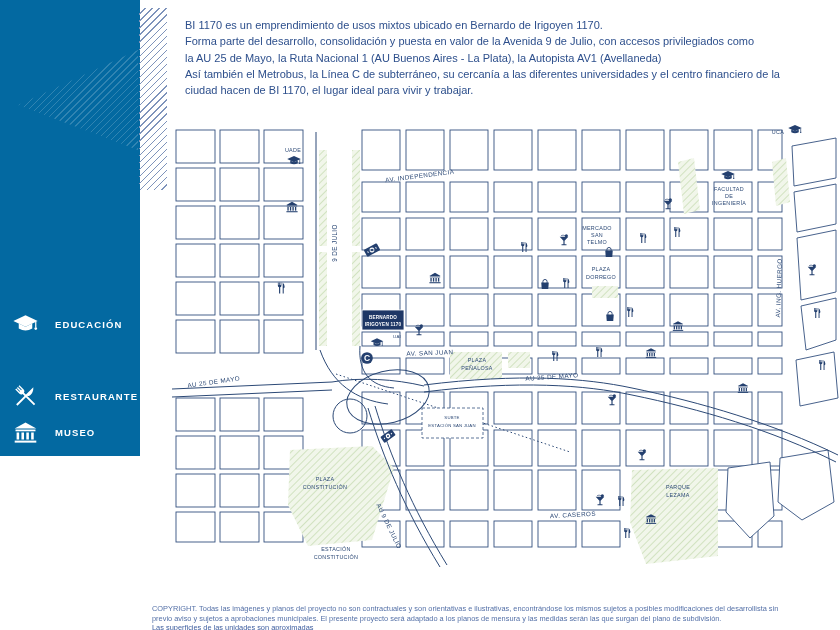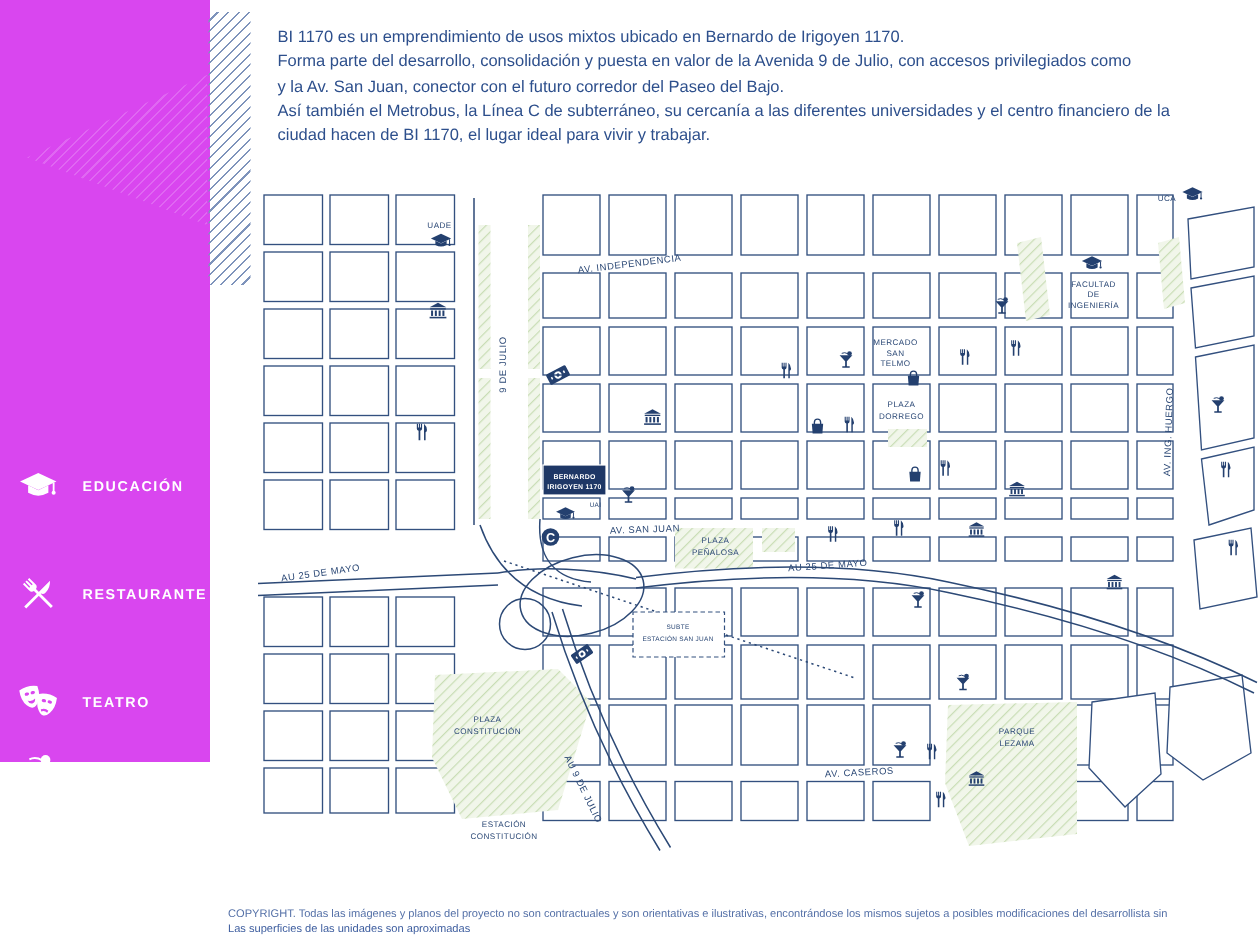--- a/index.html
+++ b/index.html
@@ -1,18 +1,18 @@
 <!DOCTYPE html>
 <html><head>
 <meta charset="utf-8">
 <style>
   html,body{margin:0;padding:0;background:#fff;}
   #stage{position:relative;width:840px;height:630px;overflow:hidden;background:#fff;
          font-family:"Liberation Sans",sans-serif;}
-  .sidebar{position:absolute;left:0;top:0;width:140px;height:508px;background:#d946ef;}
+  .sidebar{position:absolute;left:0;top:0;width:140px;height:456px;background:#0369a1;}
   .sidebar-hatch{position:absolute;left:18px;top:50px;width:120px;height:100px;
     background:repeating-linear-gradient(135deg,transparent 0 4px,rgba(255,255,255,.18) 4px 5px);
     clip-path:polygon(100% 0,100% 100%,0 55%);}
   .page-hatch{position:absolute;left:139px;top:8px;width:28px;height:182px;
     background:repeating-linear-gradient(135deg,transparent 0 4px,#7e93bb 4px 5px);}
   .legend-item{position:absolute;left:12px;height:30px;display:flex;align-items:center;color:#fff;}
   .legend-item svg{width:27px;height:27px;flex:0 0 27px;color:#fff;}
   .legend-item span{margin-left:16px;font-size:9.5px;font-weight:bold;letter-spacing:1.1px;}
   .intro{position:absolute;left:185px;top:17px;color:#2d4f8c;font-size:11px;line-height:16.3px;
          white-space:nowrap;}
@@ -43,40 +43,46 @@
           <use href="#i-cap"></use>
         </svg>
       <span>EDUCACIÓN</span>
     </div>
     <div class="legend-item" style="top:381px">
       <svg viewBox="0 0 20 20">
           <use href="#i-restx"></use>
         </svg>
       <span>RESTAURANTE</span>
     </div>
+    <div class="legend-item" style="top:417px">
+      <svg viewBox="0 0 20 20">
+          <use href="#i-museum"></use>
+        </svg>
+      <span>MUSEO</span>
+    </div>
     <div class="legend-item" style="top:453px">
       <svg viewBox="0 0 20 20">
           <use href="#i-masks"></use>
         </svg>
       <span>TEATRO</span>
     </div>
     <div class="legend-item" style="top:500px">
       <svg viewBox="0 0 20 20">
           <use href="#i-bar"></use>
         </svg>
       <span>BAR</span>
     </div>
   </div>
 
   <div class="page-hatch"></div>
 
   <div class="intro">
     <div>BI 1170  es un emprendimiento de usos mixtos ubicado en Bernardo de Irigoyen 1170.</div>
     <div>Forma parte del desarrollo, consolidación y puesta en valor de la Avenida 9 de Julio, con accesos privilegiados como</div>
-    <div>y la Av. San Juan, conector con el futuro corredor del Paseo del Bajo.</div>
+    <div>la AU 25 de Mayo, la Ruta Nacional 1 (AU Buenos Aires - La Plata), la Autopista AV1 (Avellaneda)</div>
     <div>Así también el Metrobus, la Línea C de subterráneo, su cercanía a las diferentes universidades y el centro financiero de la</div>
     <div>ciudad hacen de BI 1170, el lugar ideal para vivir y trabajar.</div>
   </div>
 
   <svg id="map-svg" width="690" height="475" viewBox="150 110 690 475">
     <defs>
       <pattern id="ghatch" width="5" height="5" patternUnits="userSpaceOnUse" patternTransform="rotate(45)">
         <rect width="5" height="5" fill="#f1f6ea"></rect>
         <line x1="0" y1="0" x2="0" y2="5" stroke="#c9ddb5" stroke-width="1.6"></line>
       </pattern>
@@ -375,16 +381,17 @@
         <text x="729" y="205" class="ml place">INGENIERÍA</text>
         <text x="397" y="338" class="ml small">UAI</text>
         <text x="383" y="319" class="ml marker">BERNARDO</text>
         <text x="383" y="326" class="ml marker">IRIGOYEN 1170</text>
         <text x="367" y="361" class="ml subc">C</text>
       </g>
   </svg>
 
   <div class="footer">
     <div>COPYRIGHT. Todas las imágenes y planos del proyecto no son contractuales y son orientativas e ilustrativas, encontrándose los mismos sujetos a posibles modificaciones del desarrollista sin</div>
+    <div>previo aviso y sujetos a aprobaciones municipales. El presente proyecto será adaptado a los planos de mensura y las medidas serán las que surgan del plano de subdivisión.</div>
     <div class="bold">Las superficies de las unidades son aproximadas</div>
   </div>
 
 </div>
 
 </body></html>

